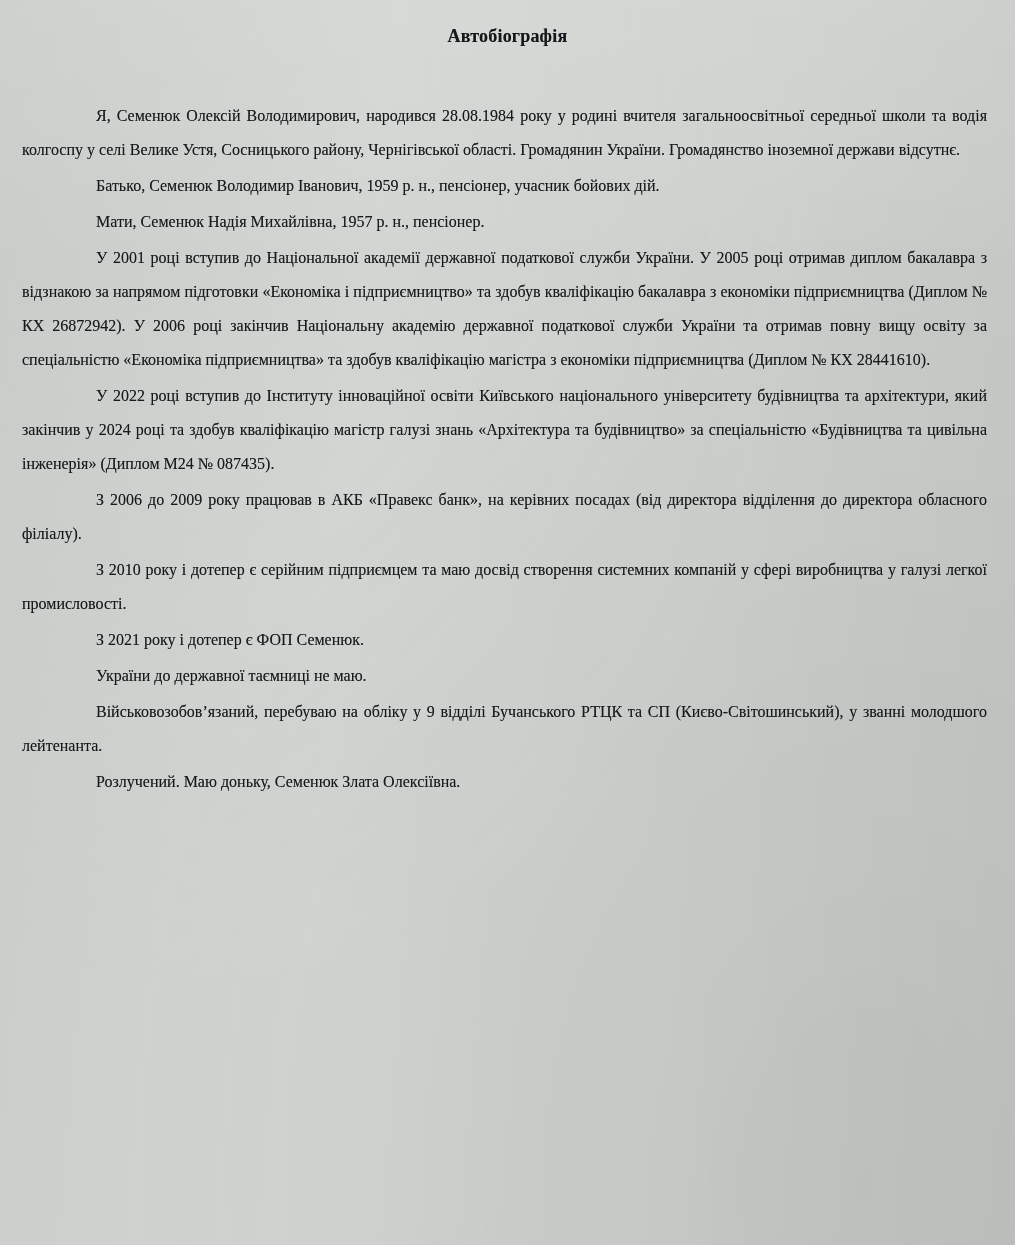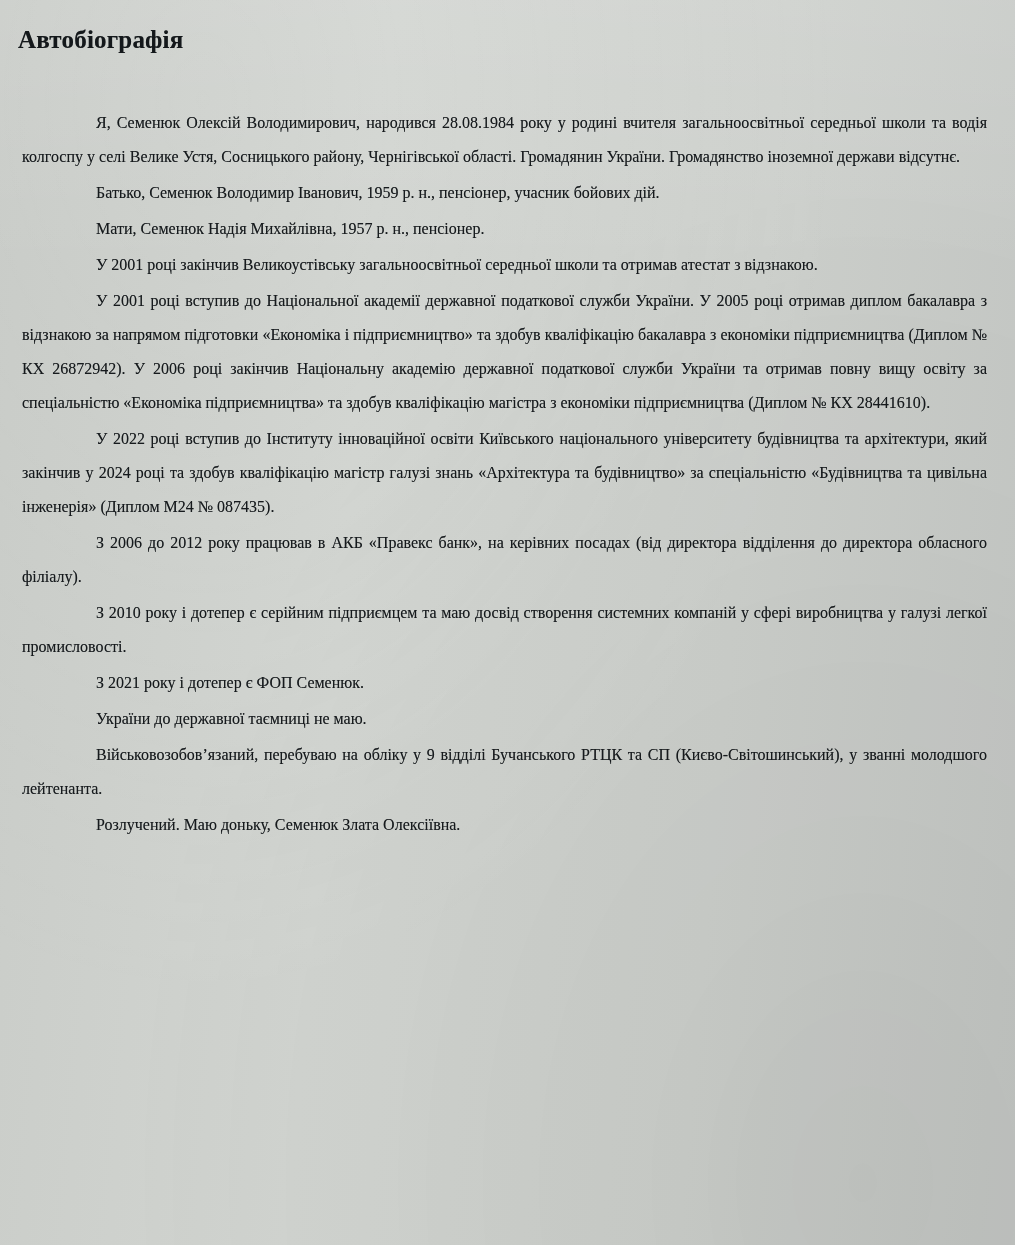--- a/index.html
+++ b/index.html
@@ -30,22 +30,23 @@
     position: absolute;
     inset: 0;
     pointer-events: none;
     background:
       radial-gradient(ellipse at 20% 8%, rgba(255,255,255,0.18), rgba(255,255,255,0) 55%),
       radial-gradient(ellipse at 85% 95%, rgba(0,0,0,0.10), rgba(0,0,0,0) 60%);
     mix-blend-mode: multiply;
     opacity: .55;
   }
   .doc-title {
+    text-align: center;
     font-weight: bold;
-    font-size: 25px;
+    font-size: 18px;
     letter-spacing: .2px;
     margin: 8px 0 16px 0;
     color: #14181b;
   }
   .body-text {
     margin-top: 52px;
     padding: 0 10px 0 4px;
   }
   p.para {
     margin: 0 0 2px 0;
@@ -67,23 +68,22 @@
 </head>
 <body>
 
 <div class="page">
   <h1 class="doc-title">Автобіографія</h1>
 
   <div class="body-text">
     <p class="para">Я, Семенюк Олексій Володимирович, народився 28.08.1984 року у родині вчителя загальноосвітньої середньої школи та водія колгоспу у селі Велике Устя, Сосницького району, Чернігівської області. Громадянин України. Громадянство іноземної держави відсутнє.</p>
     <p class="para">Батько, Семенюк Володимир Іванович, 1959 р. н., пенсіонер, учасник бойових дій.</p>
     <p class="para">Мати, Семенюк Надія Михайлівна, 1957 р. н., пенсіонер.</p>
-    <p class="para">У 2001 році закінчив Великоустівську загальноосвітньої середньої школи та отримав атестат з відзнакою.</p>
     <p class="para">У 2001 році вступив до Національної академії державної податкової служби України. У 2005 році отримав диплом бакалавра з відзнакою за напрямом підготовки «Економіка і підприємництво» та здобув кваліфікацію бакалавра з економіки підприємництва (Диплом № КХ 26872942). У 2006 році закінчив Національну академію державної податкової служби України та отримав повну вищу освіту за спеціальністю «Економіка підприємництва» та здобув кваліфікацію магістра з економіки підприємництва (Диплом № КХ 28441610).</p>
     <p class="para">У 2022 році вступив до Інституту інноваційної освіти Київського національного університету будівництва та архітектури, який закінчив у 2024 році та здобув кваліфікацію магістр галузі знань «Архітектура та будівництво» за спеціальністю «Будівництва та цивільна інженерія» (Диплом М24 № 087435).</p>
-    <p class="para">З 2006 до 2012 року працював в АКБ «Правекс банк», на керівних посадах (від директора відділення до директора обласного філіалу).</p>
+    <p class="para">З 2006 до 2009 року працював в АКБ «Правекс банк», на керівних посадах (від директора відділення до директора обласного філіалу).</p>
     <p class="para">З 2010 року і дотепер є серійним підприємцем та маю досвід створення системних компаній у сфері виробництва у галузі легкої промисловості.</p>
     <p class="para">З 2021 року і дотепер є ФОП Семенюк.</p>
     <p class="para">України до державної таємниці не маю.</p>
     <p class="para">Військовозобов’язаний, перебуваю на обліку у 9 відділі Бучанського РТЦК та СП (Києво-Світошинський), у званні молодшого лейтенанта.</p>
     <p class="para">Розлучений. Маю доньку, Семенюк Злата Олексіївна.</p>
   </div>
 </div>
 
 </body></html>

